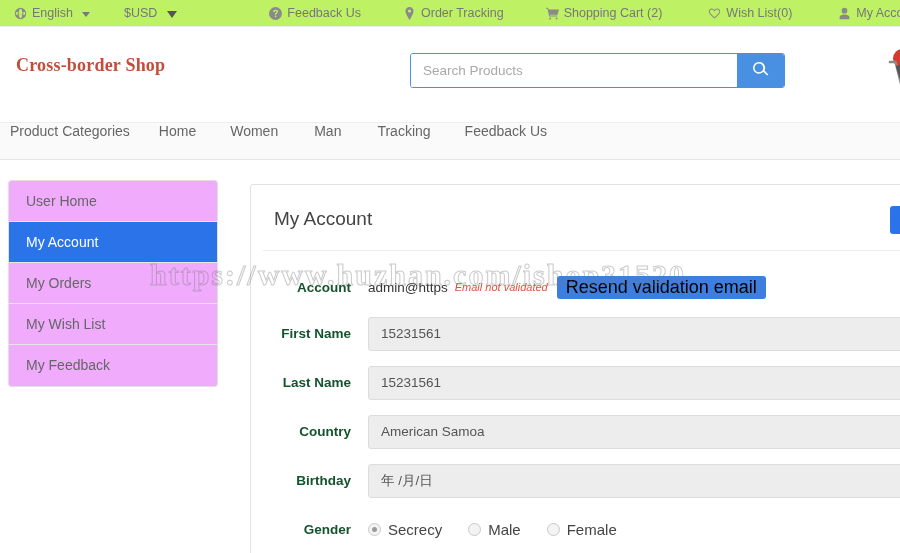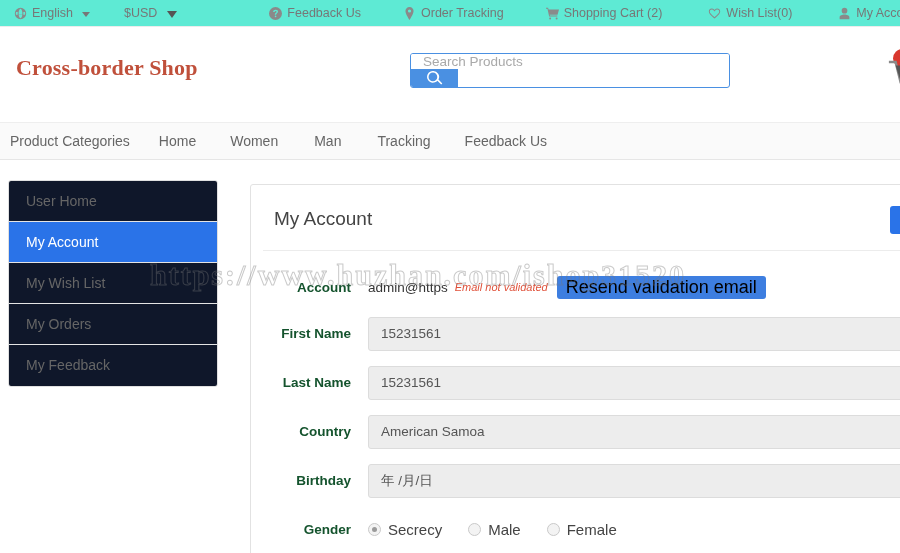--- a/index.html
+++ b/index.html
@@ -10,21 +10,21 @@
     background: #ffffff;
     font-family: "Liberation Sans", sans-serif;
     color: #333;
   }
 
   #page { position: relative; width: 900px; height: 553px; overflow: hidden; background:#fff; }
 
   
   .topbar {
     position: absolute; left: 0; top: 0; width: 900px; height: 27px;
-    background: #5eead4;
+    background: #bef264;
     border-bottom: 1px solid #ececec;
     display: flex; align-items: center;
     font-size: 12.5px; color: #777;
     white-space: nowrap;
   }
   .topbar-item {
     display: flex; align-items: center; gap: 5px;
     color: #777; text-decoration: none;
     height: 100%;
   }
@@ -50,30 +50,30 @@
   .ic svg { display:block; width:13px; height:13px; fill:#8a8a8a; }
 
   
   .header {
     position: absolute; left:0; top:27px; width:900px; height:95px;
     background:#fff;
   }
   .logo {
     position:absolute; left:16px; top:28px;
     font-family: "Liberation Serif", serif;
-    font-size: 22px; font-weight: 700;
+    font-size: 18px; font-weight: 700;
     color: #c0503b;
     letter-spacing: .2px;
   }
   .searchwrap {
     position:absolute; left:410px; top:26px;
-    width:320px; height:35px;
+    width:375px; height:35px;
     border:1px solid #4a90e2;
     border-radius:3px;
-    display:flex; overflow:hidden; background:#fff;flex-direction:column;
+    display:flex; overflow:hidden; background:#fff;
   }
   .searchwrap input {
     flex:1; border:0; outline:none; padding:0 12px;
     font-size:13.5px; font-family:"Liberation Sans", sans-serif;
     color:#555; background:#fff;
   }
   .searchwrap input::placeholder { color:#a9a9a9; }
   .searchbtn {
     width:47px; background:#4a90e2; border:0; cursor:pointer;
     display:flex; align-items:center; justify-content:center;
@@ -85,21 +85,21 @@
   }
   .headcart .badge {
     position:absolute; left:9px; top:0; width:19px; height:19px;
     border-radius:50%; background:#d9382e;
   }
 
   
   .nav {
     position:absolute; left:0; top:122px; width:900px; height:38px;
     background:#fafafa; border-top:1px solid #eee; border-bottom:1px solid #e6e6e6;
-    display:flex; align-items:center; white-space:nowrap;
+    display:flex; white-space:nowrap;
   }
   .nav a {
     color:#666; text-decoration:none; font-size:14px;
     padding:0 0; display:block;
   }
   .nav .n0 { margin-left:10px; }
   .nav .n1 { margin-left:29px; }
   .nav .n2 { margin-left:34px; }
   .nav .n3 { margin-left:36px; }
   .nav .n4 { margin-left:36px; }
@@ -109,21 +109,21 @@
   .sidebar {
     position:absolute; left:8px; top:180px; width:210px;
     border:1px solid #e0e0e0; border-radius:3px;
     background:#fff; overflow:hidden;
   }
   .side-item {
     height:41px; line-height:41px;
     padding-left:17px;
     font-size:14px; color:#666;
     border-bottom:1px solid #e4e4e4;
-    cursor:pointer; background:#0f172a;
+    cursor:pointer; background:#f0abfc;
   }
   .side-item:last-child { border-bottom:0; }
   .side-item.active { background:#2a73e8; color:#fff; }
 
   
   .panel {
     position:absolute; left:250px; top:184px; width:700px;
     border:1px solid #e2e2e2; border-radius:3px;
     background:#fff;
   }
@@ -299,22 +299,22 @@
     <a class="n1" href="#">Home</a>
     <a class="n2" href="#">Women</a>
     <a class="n3" href="#">Man</a>
     <a class="n4" href="#">Tracking</a>
     <a class="n5" href="#">Feedback Us</a>
   </div>
 
   <div class="sidebar">
     <div class="side-item">User Home</div>
     <div class="side-item active">My Account</div>
+    <div class="side-item">My Orders</div>
     <div class="side-item">My Wish List</div>
-    <div class="side-item">My Orders</div>
     <div class="side-item">My Feedback</div>
   </div>
 
   <div class="panel">
 
     <div class="panel-head">
       <div class="panel-title">My Account</div>
       <button class="update-btn">Up</button>
     </div>
 

